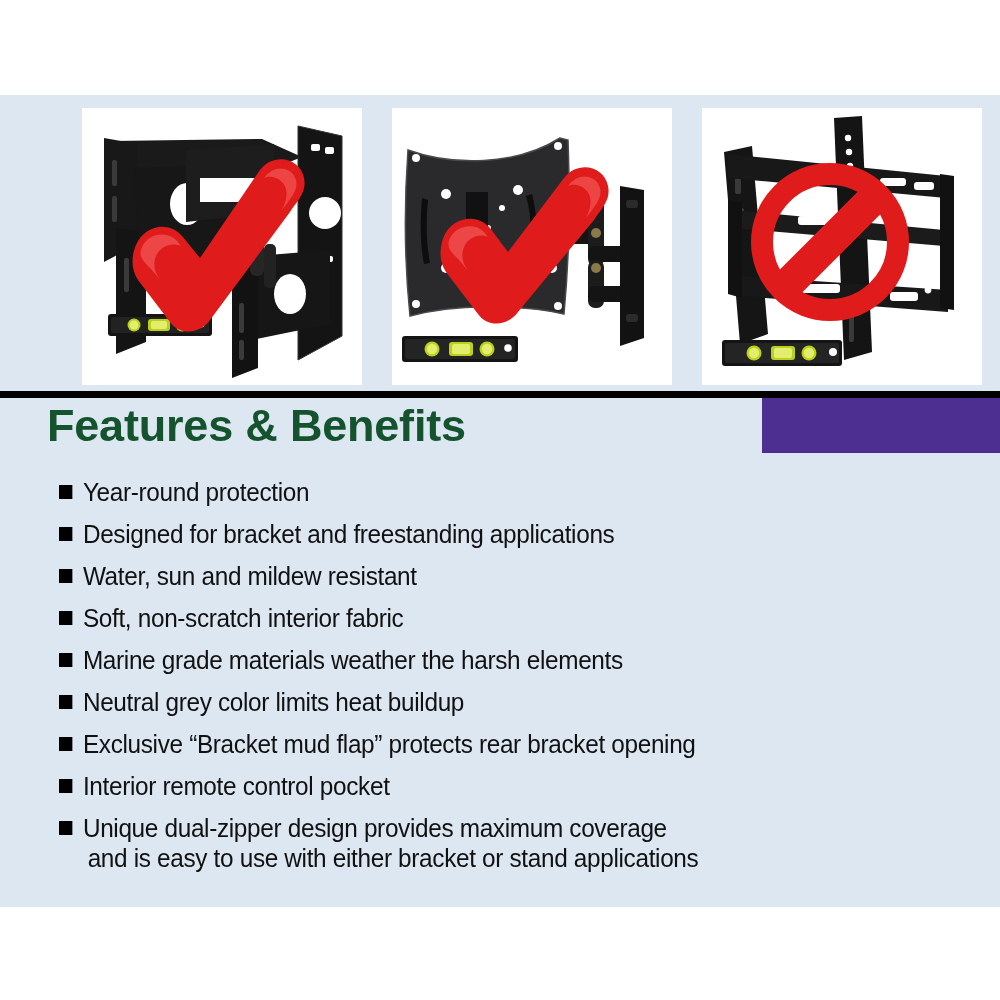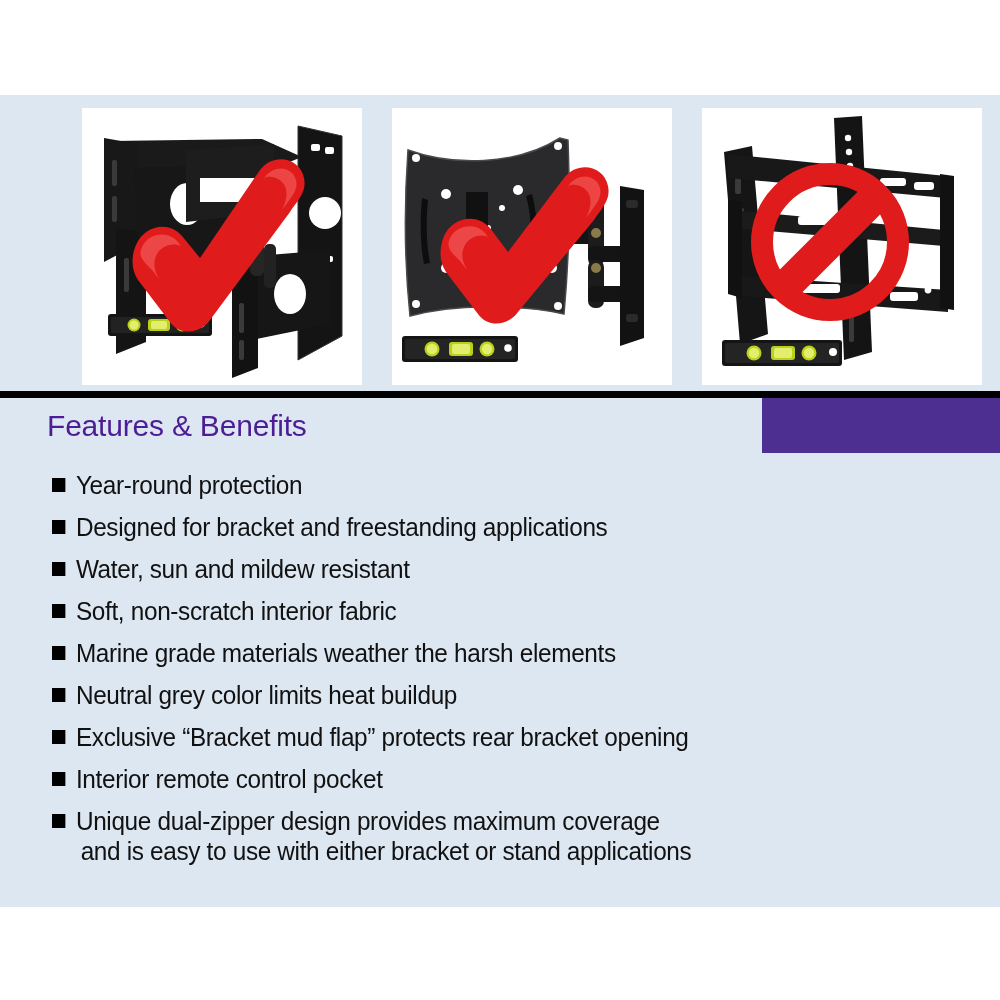--- a/index.html
+++ b/index.html
@@ -34,30 +34,30 @@
 
   
   .purple-block{
     position:absolute;left:762px;top:303px;width:238px;height:55px;
     background:#4c2f91;
   }
 
   
   .heading{
     position:absolute;left:47px;top:304px;
-    font-size:30px;line-height:54px;
-    font-weight:400;color:#4c1d95;
+    font-size:45px;line-height:54px;
+    font-weight:700;color:#14532d;
     letter-spacing:-0.2px;
     white-space:nowrap;
   }
 
   
   .features{
     position:absolute;left:47px;top:370px;width:800px;
-    margin:5px;padding:0;list-style:none;
+    margin:12px;padding:0;list-style:none;
   }
   .feature{
     position:relative;
     padding-left:25px;
     margin-bottom:12px;
     font-size:25.5px;
     line-height:30px;
     color:#111111;
     font-weight:400;
     letter-spacing:-0.35px;

